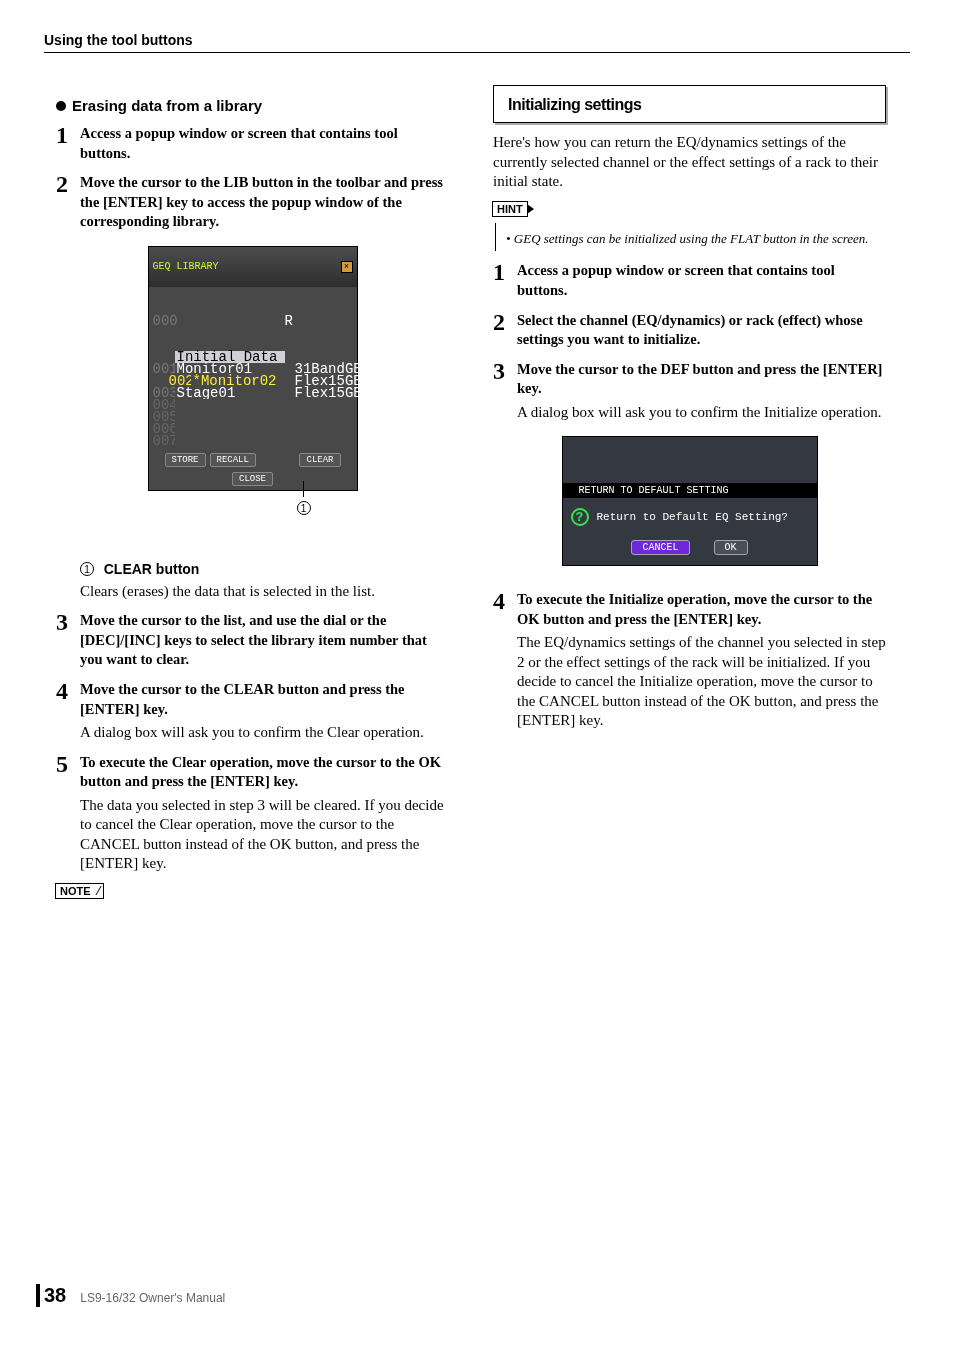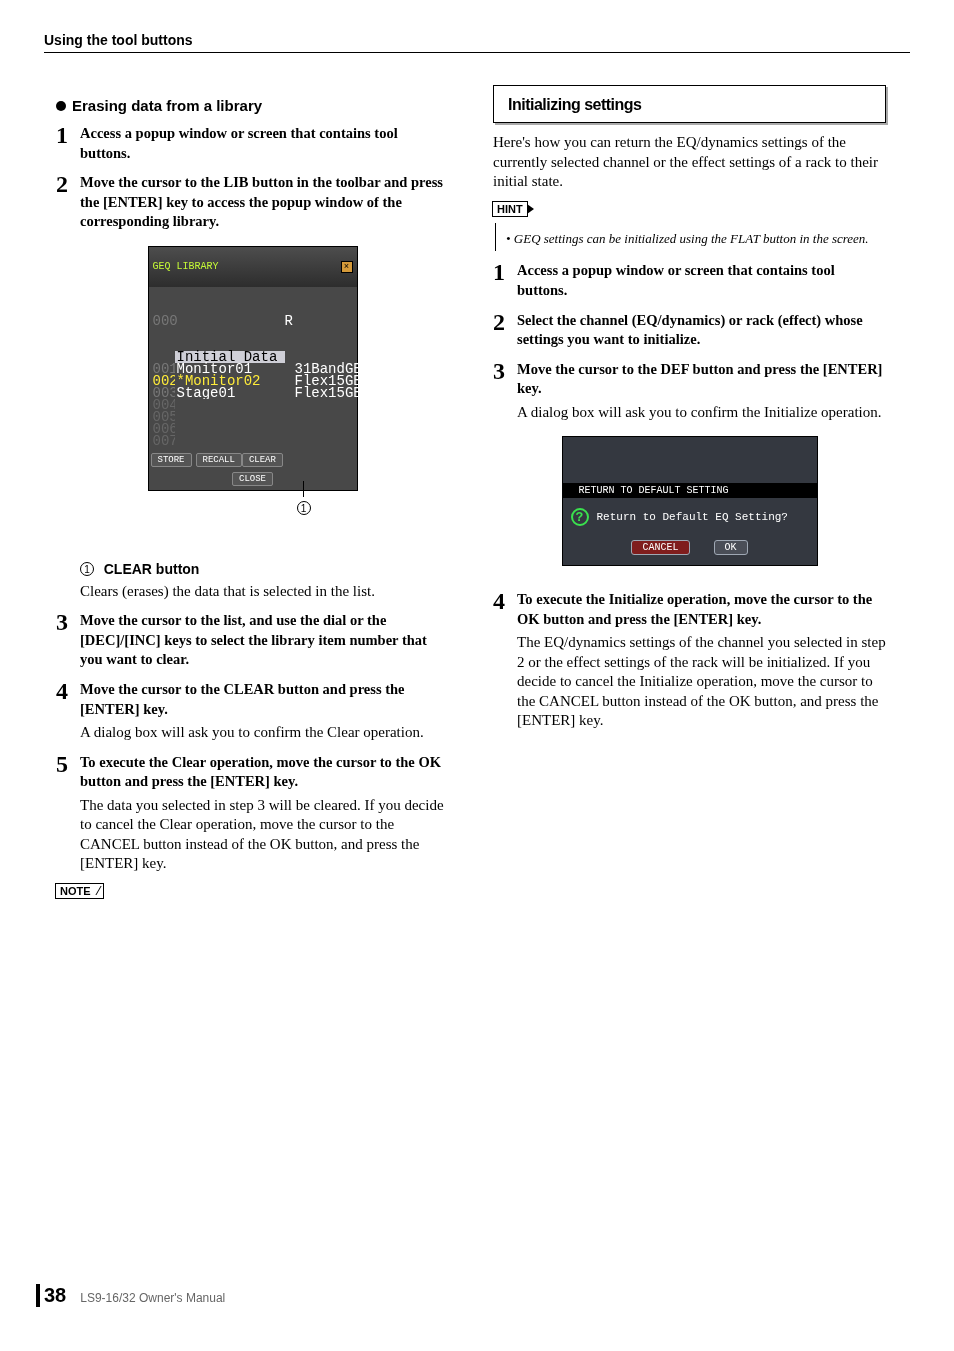--- a/index.html
+++ b/index.html
@@ -183,28 +183,28 @@
   .geq-list {
     font-size:14px;
     line-height:12px;
     padding:2px;
   }
   .geq-row { display:flex; white-space: pre; }
   .geq-idx { width:22px; color:#777; }
   .geq-name { flex:1; background:#484848; color:#fff; padding:0 2px; }
   .geq-r { width:10px; color:#fff; }
   .geq-type { width:58px; color:#fff; text-align:left; }
-  .geq-row.sel .geq-idx { color:#ffec3a; }
+  .geq-row.sel .geq-idx { color:#ffec3a;margin-left:16px; }
   .geq-row.sel .geq-name { color:#ffec3a; }
   .geq-row.inv .geq-name { background:#cfcfd7; color:#000;margin-top:36px; }
   .geq-row.empty .geq-idx { color:#666; }
   .geq-btn-row {
     display:flex;
-    justify-content: flex-start;
-    padding: 4px 0;
+    justify-content: space-between;
+    padding: 4px 14px;
   }
   .geq-btn {
     border:1px solid #888;
     background:#555;
     color:#fff;
     font-size:9px;
     padding:1px 6px;
     border-radius:2px;
   }
   .geq-close-row { text-align:center; padding:2px 0 4px 0;}
@@ -268,21 +268,21 @@
     padding:6px 0 10px 0;
   }
   .return-btn {
     border:1px solid #9fa8b4;
     background:#4a4e57;
     color:#fff;
     font-size:10px;
     padding:1px 10px;
     border-radius:3px;
   }
-  .return-btn.cancel { background:#7f1d1d; }
+  .return-btn.cancel { background:#6d28d9; }
   .footer {
     position:absolute;
     bottom:44px;
     left:36px;
     display:flex;
     align-items:baseline;
     gap:14px;
   }
   .ftr-pg {
     font-family: Arial, sans-serif;

